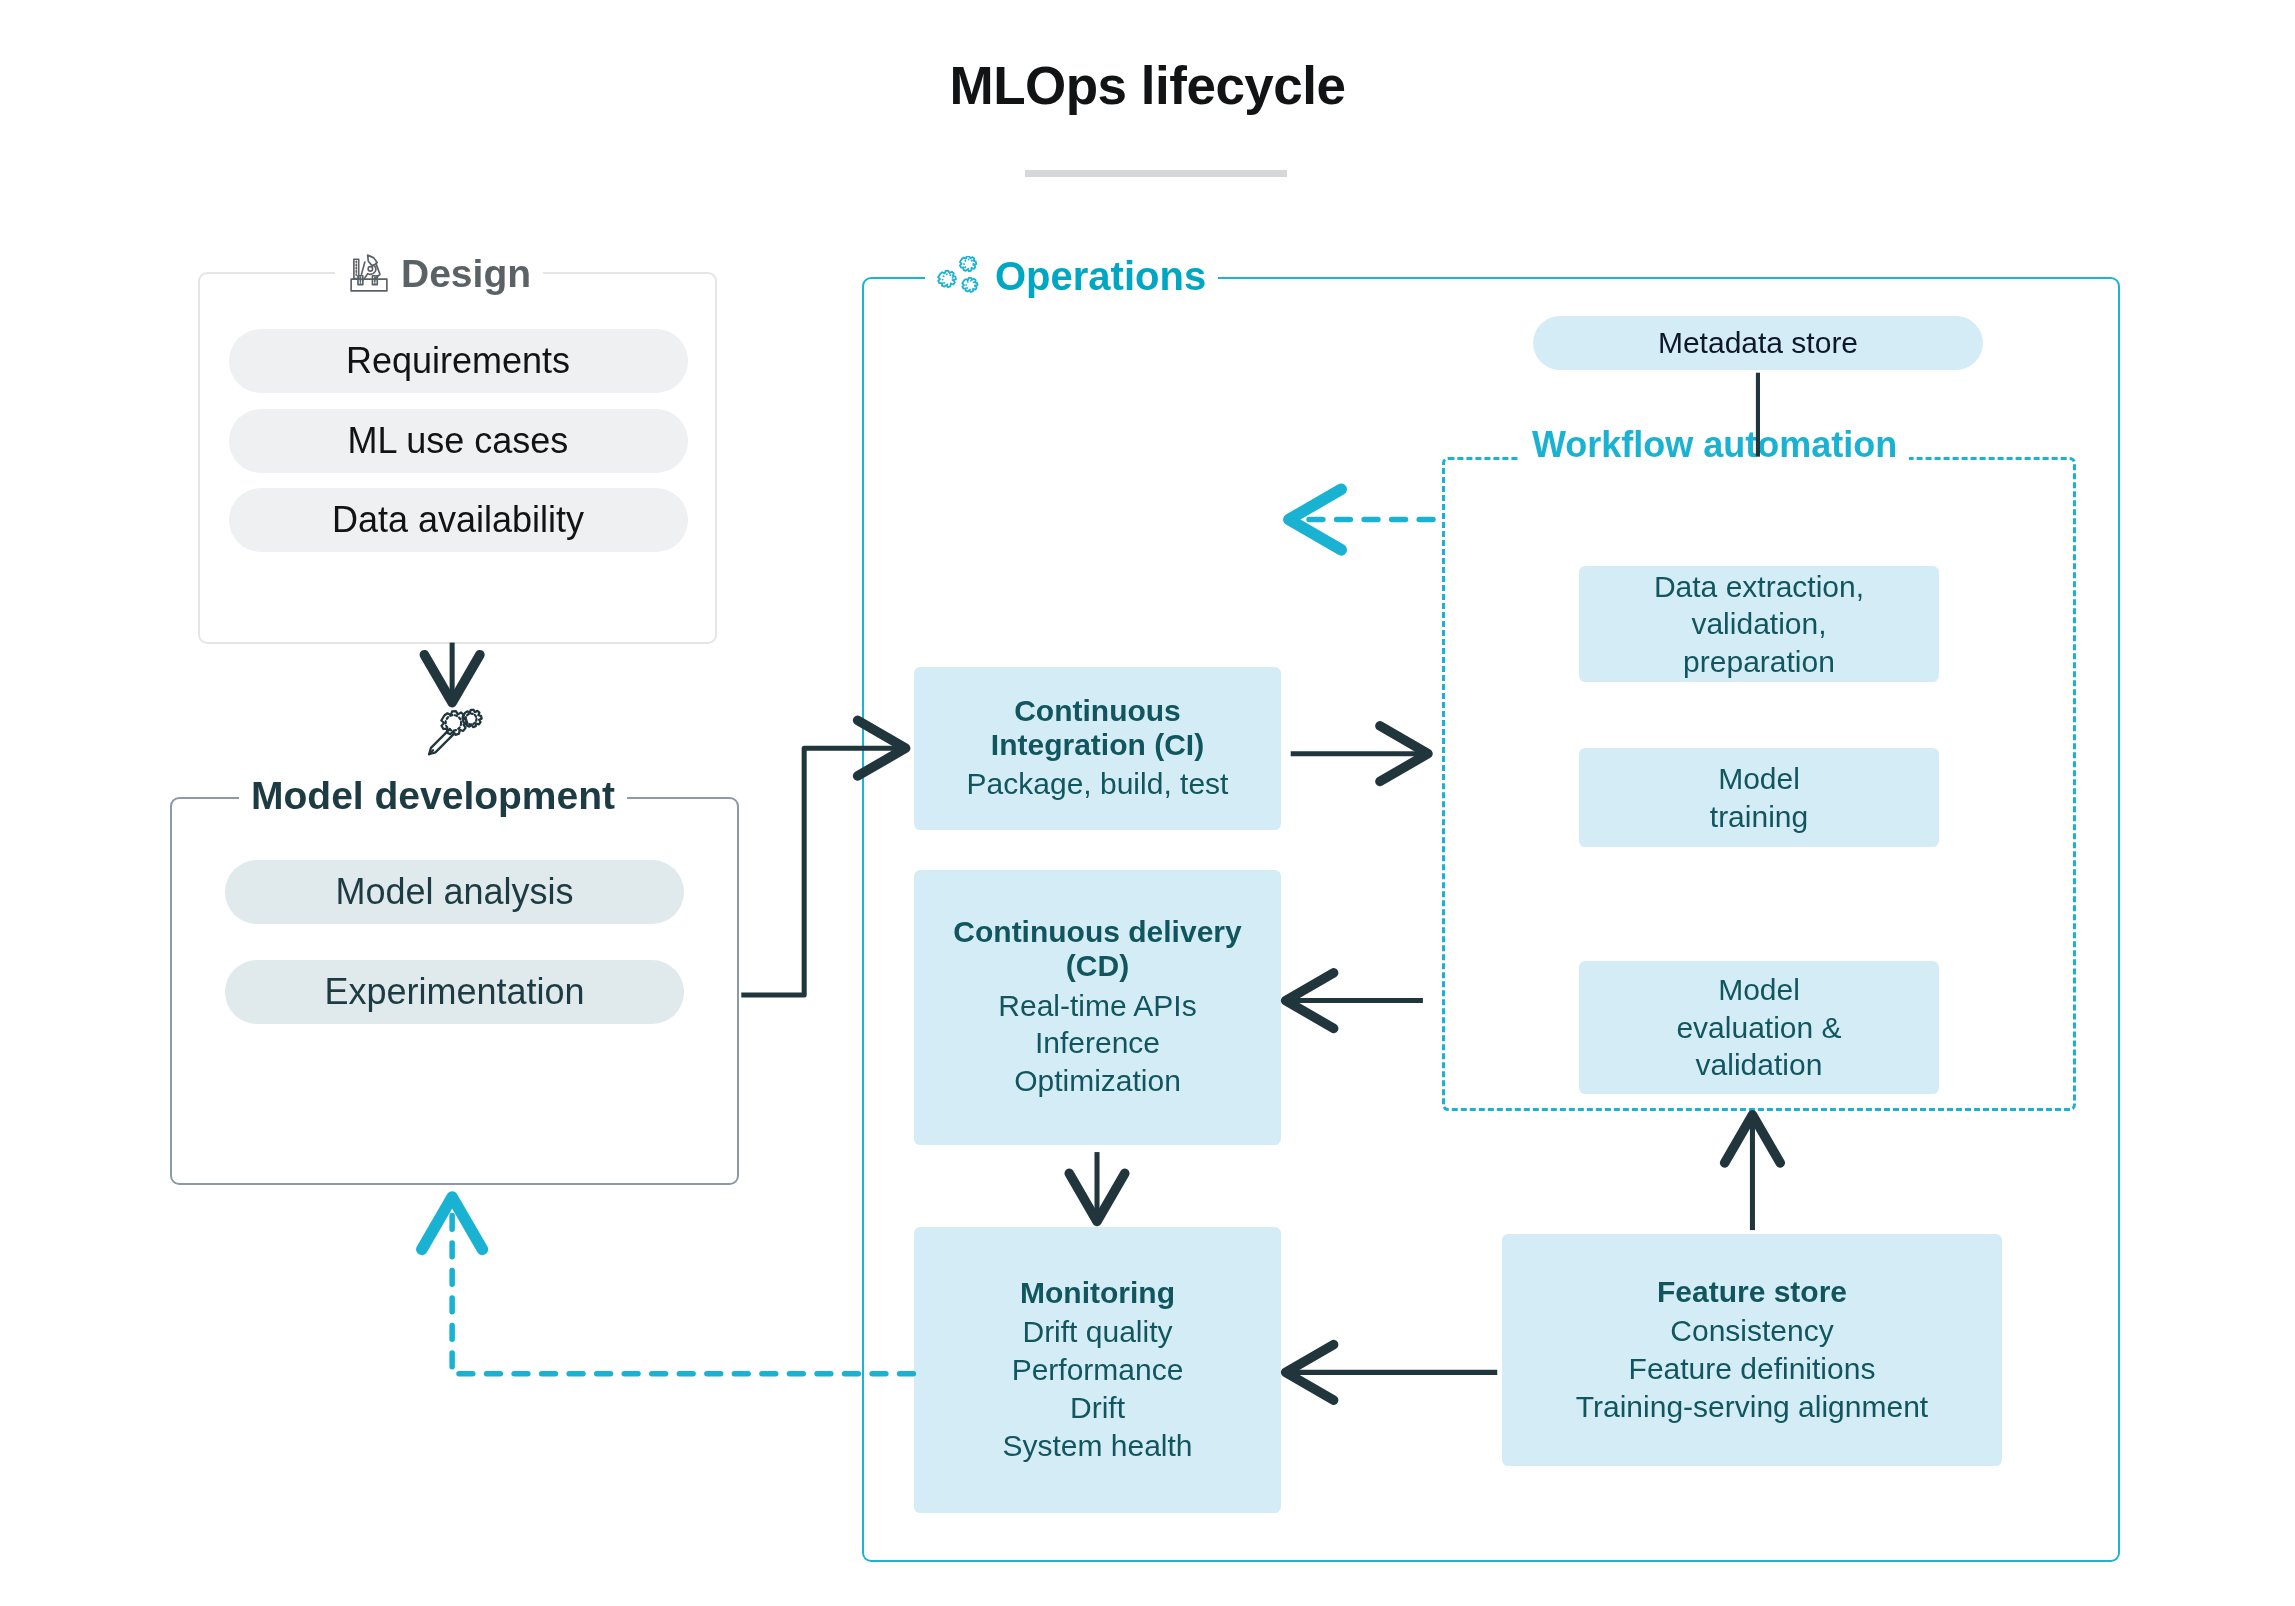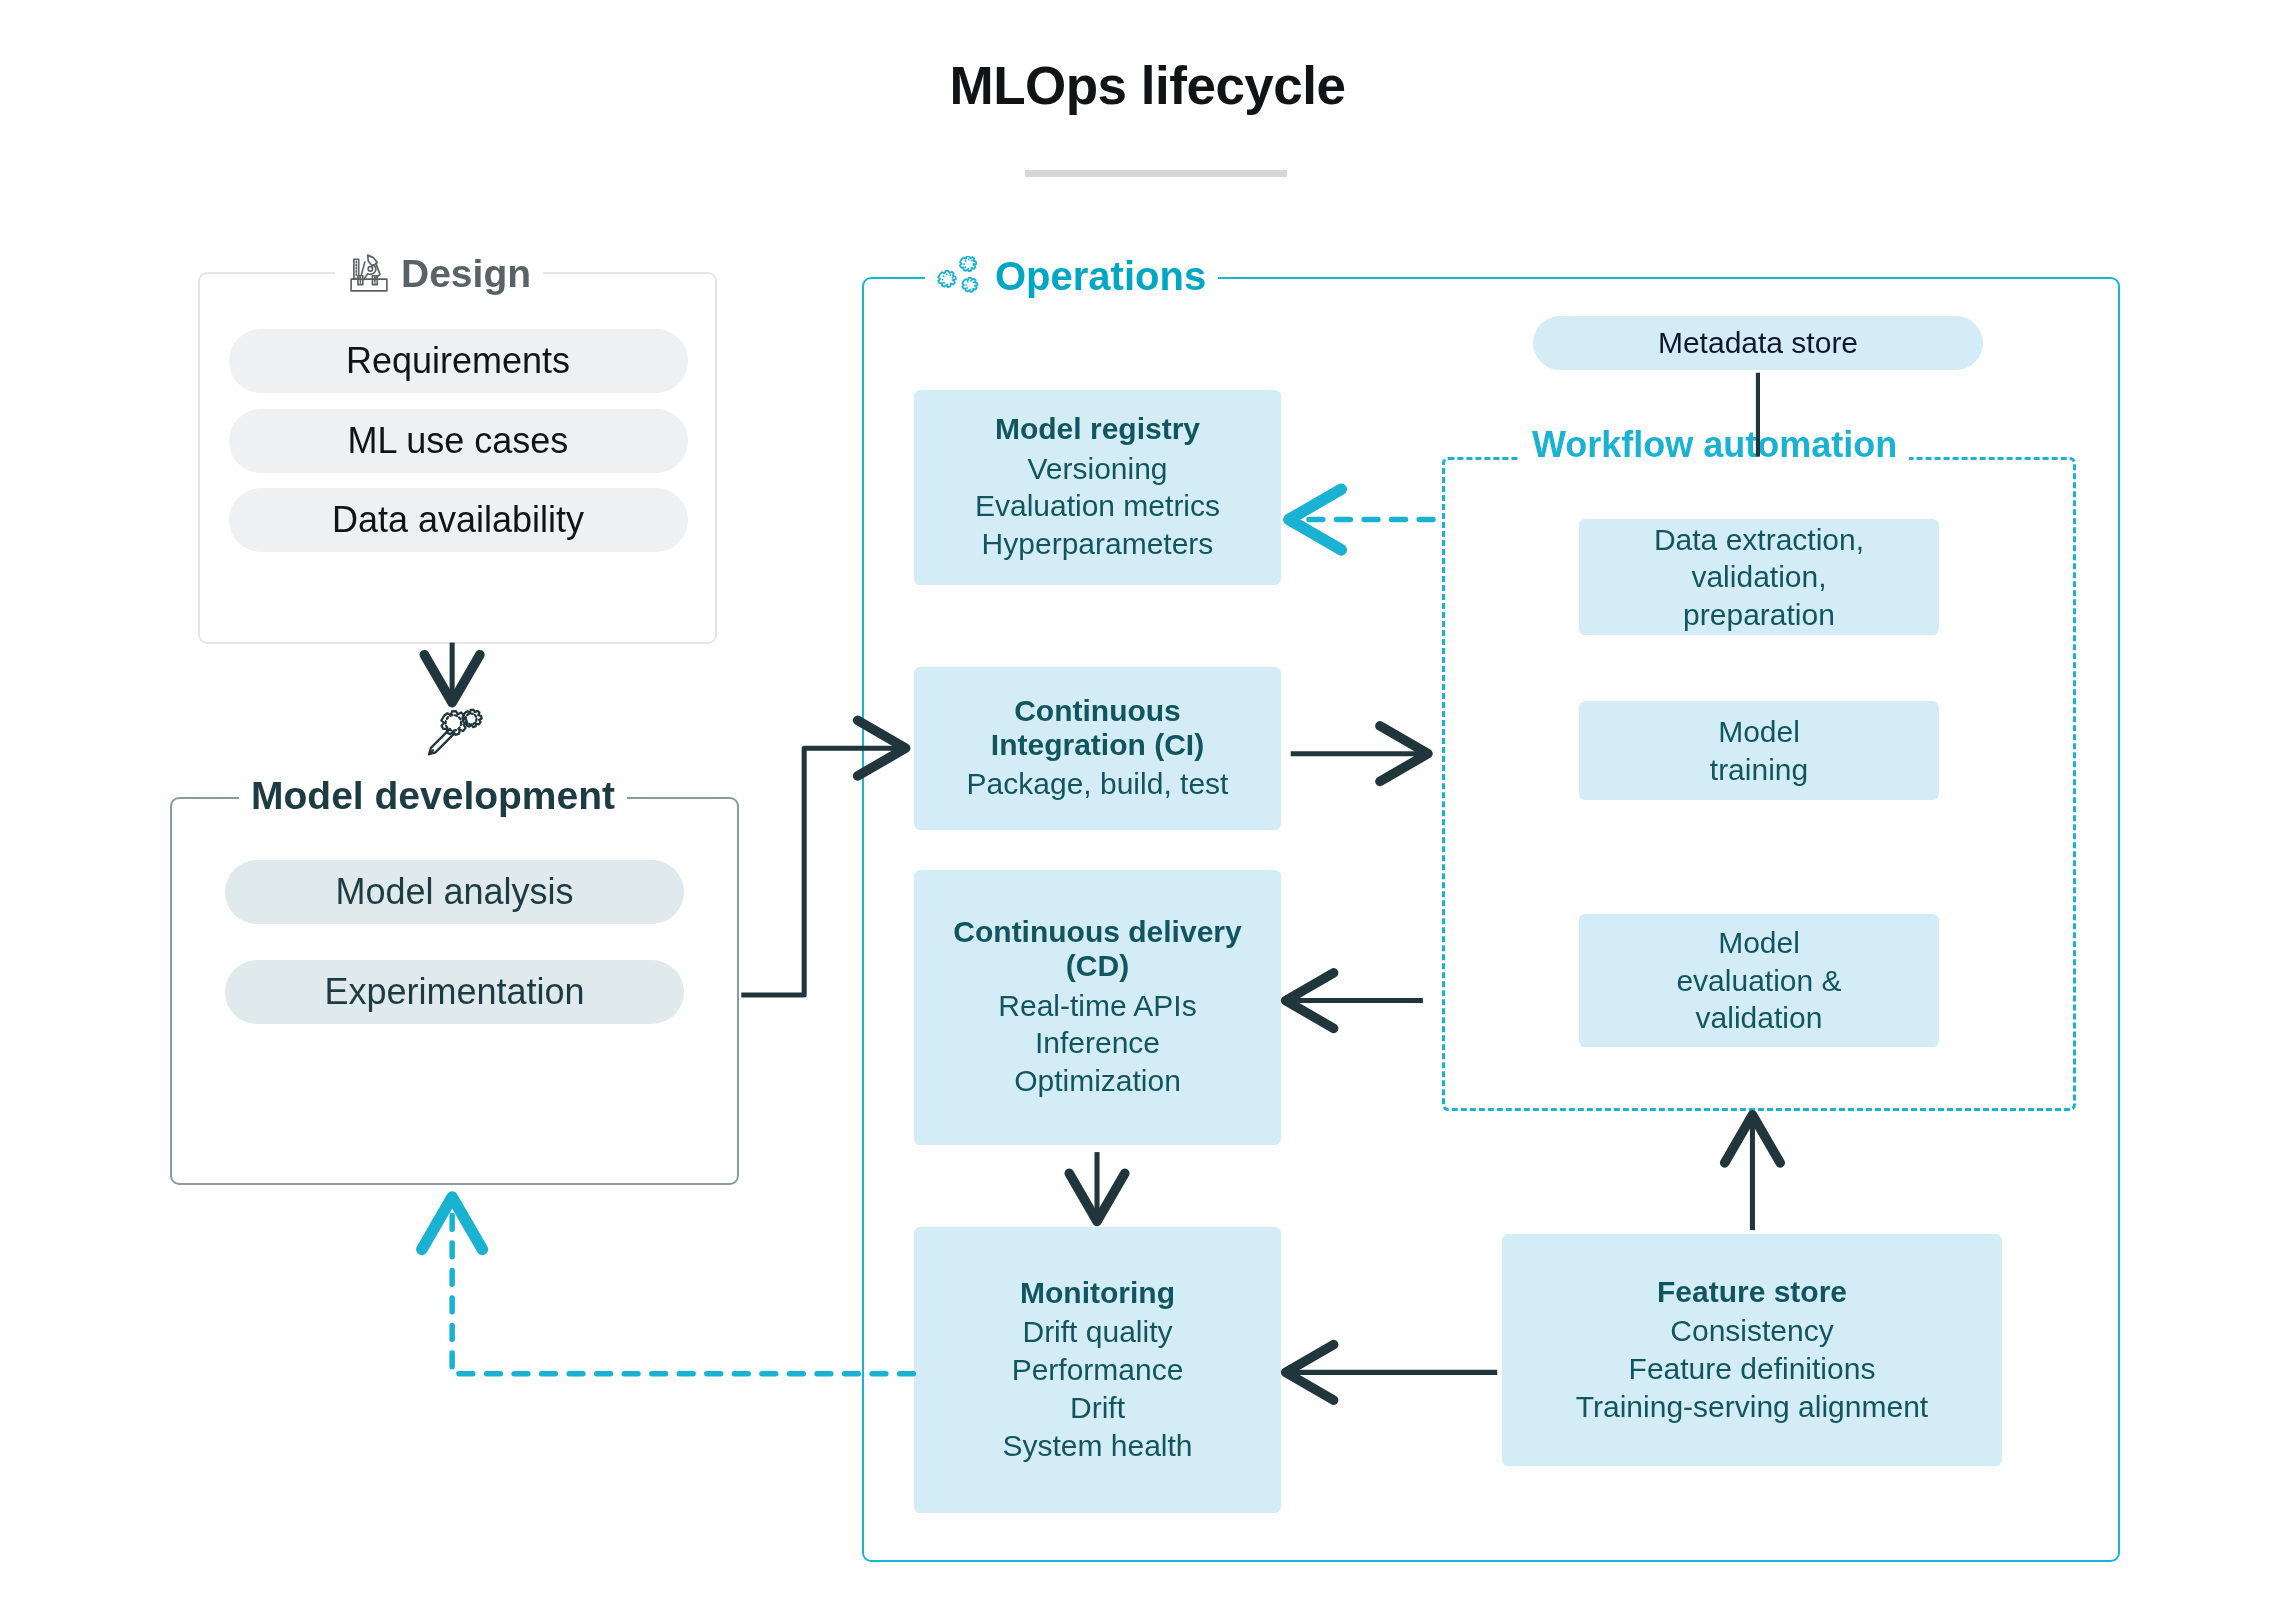--- a/index.html
+++ b/index.html
@@ -84,21 +84,21 @@
   .pillcard {
     position: absolute; background: #d4ecf6; border-radius: 27.5px;
     display: flex; align-items: center; justify-content: center;
     font-size: 30px; color: #0f172a;
   }
 
   .wfcard {
     position: absolute; background: #d4ecf6; border-radius: 6.4px;
     display: flex; flex-direction: column; align-items: center;
     justify-content: center; text-align: center;
-    font-size: 30px; color: #11565e; line-height: 1.25;
+    font-size: 30px; color: #11565e; line-height: 1.25; margin-top: 47px;
   }
 
   
   #wires { position: absolute; left: 0; top: 0; width: 2295px; height: 1606px; pointer-events: none; }
 
   .icon-svg { display: block; }
 </style>
 </head>
 <body>
 
@@ -188,26 +188,20 @@
   <div class="wfcard" style="left:1579px;top:519px;width:360px;height:116px">
     <span>Data extraction,<br>validation,<br>preparation</span>
   </div>
   <div class="wfcard" style="left:1579px;top:701px;width:360px;height:99px">
     <span>Model<br>training</span>
   </div>
   <div class="wfcard" style="left:1579px;top:914px;width:360px;height:133px">
     <span>Model<br>evaluation &amp;<br>validation</span>
   </div>
 
-  <div class="card" style="left:914px;top:390px;width:367px;height:195px">
-    <div class="hd">Model registry</div>
-    <div class="ln">Versioning</div>
-    <div class="ln">Evaluation metrics</div>
-    <div class="ln">Hyperparameters</div>
-  </div>
 
   <div class="card" style="left:914px;top:870px;width:367px;height:275px">
     <div class="hd">Continuous delivery<br>(CD)</div>
     <div class="ln">Real-time APIs</div>
     <div class="ln">Inference</div>
     <div class="ln">Optimization</div>
   </div>
 
   <div class="card" style="left:914px;top:667px;width:367px;height:163px">
     <div class="hd">Continuous<br>Integration (CI)</div>

